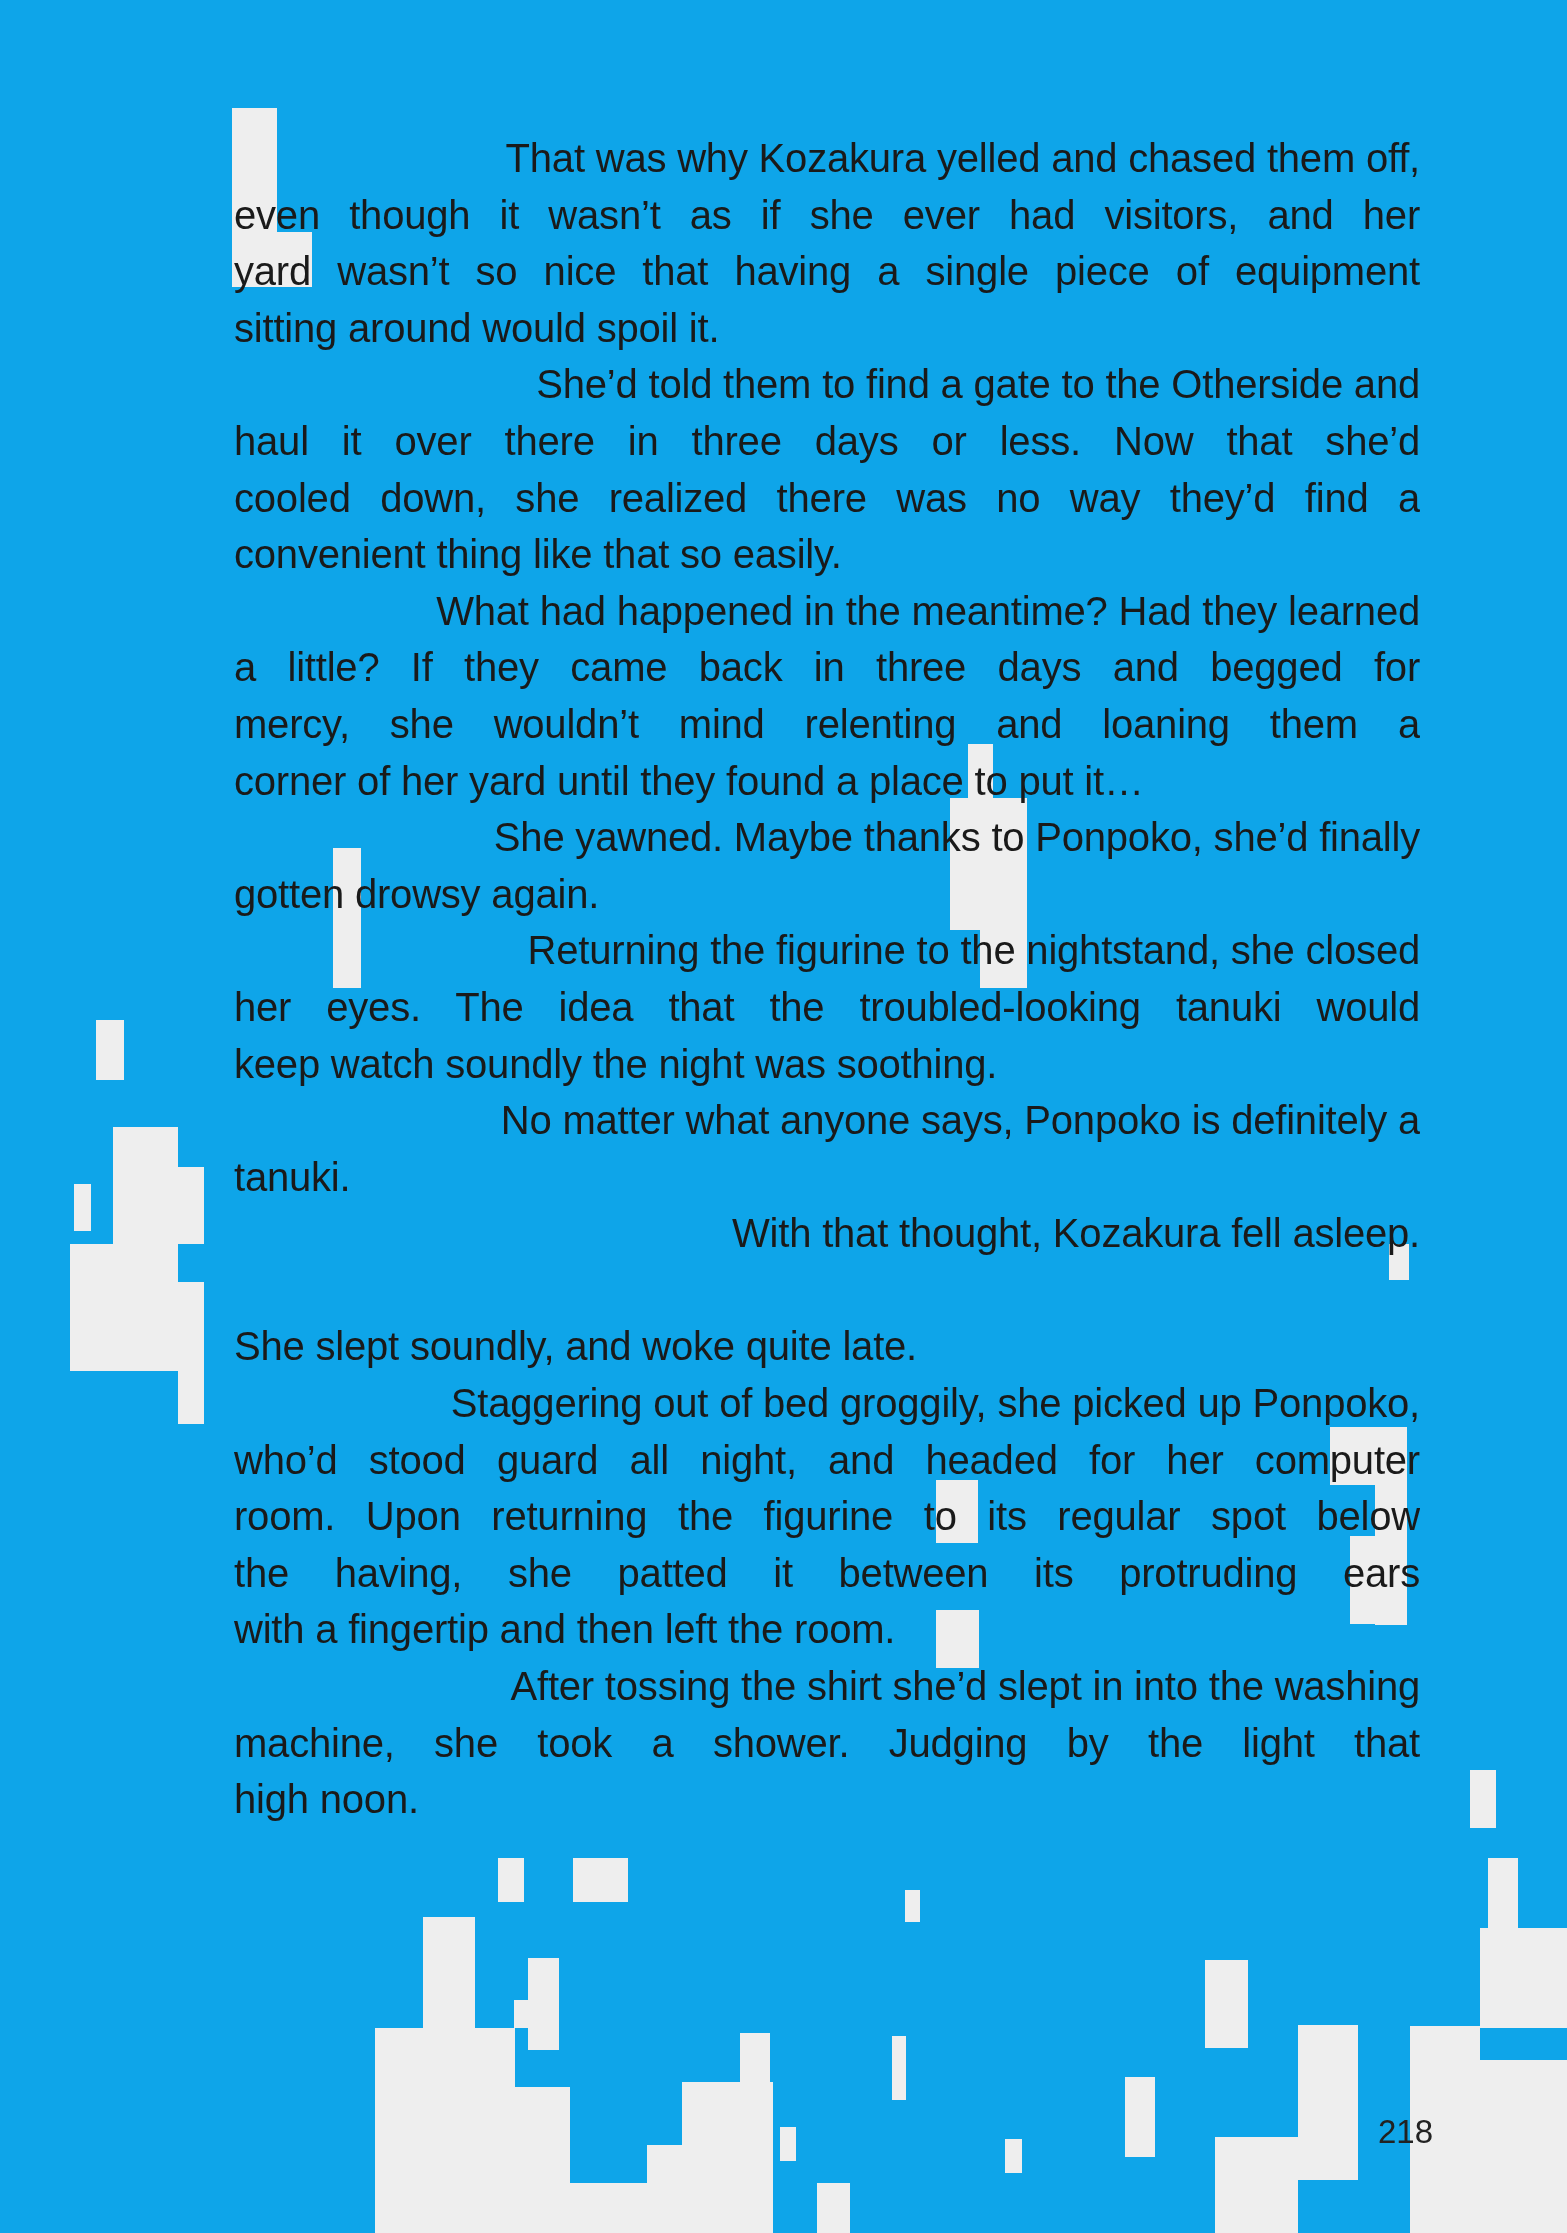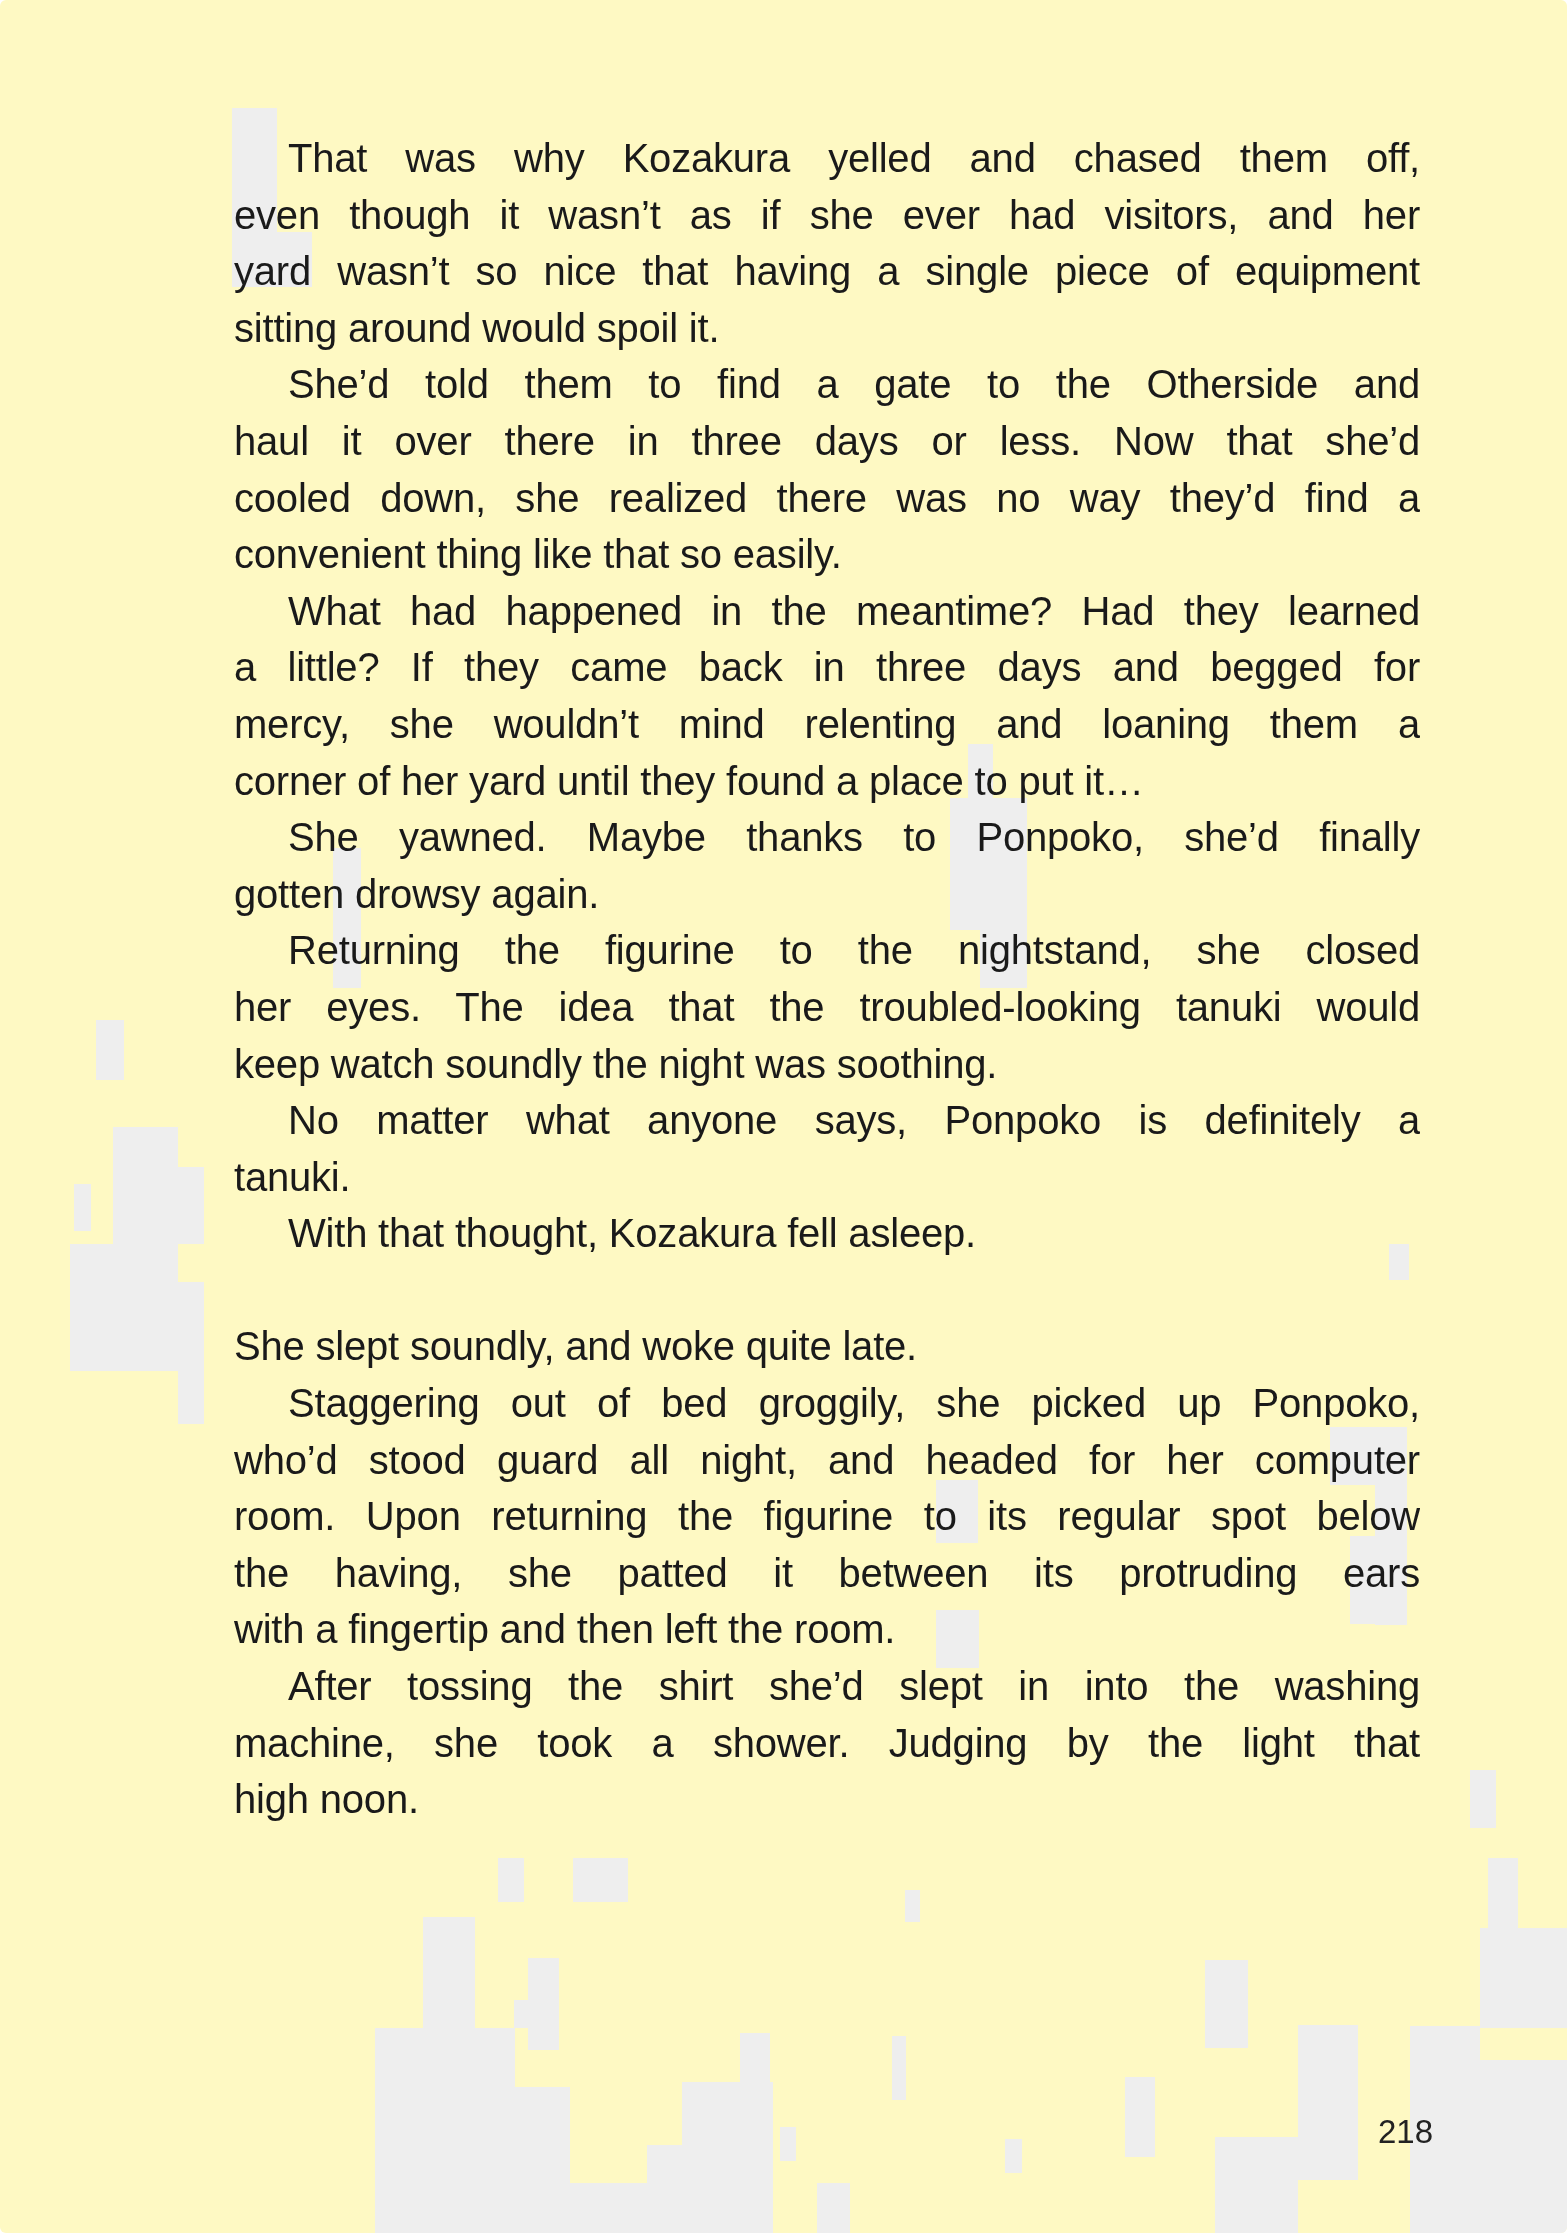--- a/index.html
+++ b/index.html
@@ -1,23 +1,22 @@
 <!DOCTYPE html>
 <html><head>
 <meta charset="utf-8">
 <style>
   html, body { margin: 0; padding: 0; }
   .page {
     position: relative;
     width: 1567px;
     height: 2233px;
-    background: #fef9c3;
+    background: #0ea5e9;
     overflow: hidden;
     font-family: "Liberation Sans", sans-serif;
-    border-radius: 6px;
   }
   .deco-layer { position: absolute; inset: 0; z-index: 1; }
   .blk { position: absolute; background: #eeeeee; }
   .text-block {
     position: absolute;
     left: 234px;
     top: 130px;
     width: 1186px;
     z-index: 2;
     color: #1a1a1a;
@@ -25,21 +24,21 @@
     line-height: 56.6px;
     letter-spacing: -0.2px;
   }
   .line {
     height: 56.6px;
     overflow: hidden;
     white-space: normal;
   }
   .line.j { text-align: justify; }
   .line.j::after { content: ""; display: inline-block; width: 100%; height: 0; }
-  .line.ind { text-indent: 54px; }
+  .line.ind { text-indent: 54px; text-align: right; }
   .line.it { }
   .page-number {
     position: absolute;
     top: 2114px;
     right: 134px;
     z-index: 2;
     font-size: 33px;
     line-height: 36px;
     color: #222222;
     letter-spacing: 0;

